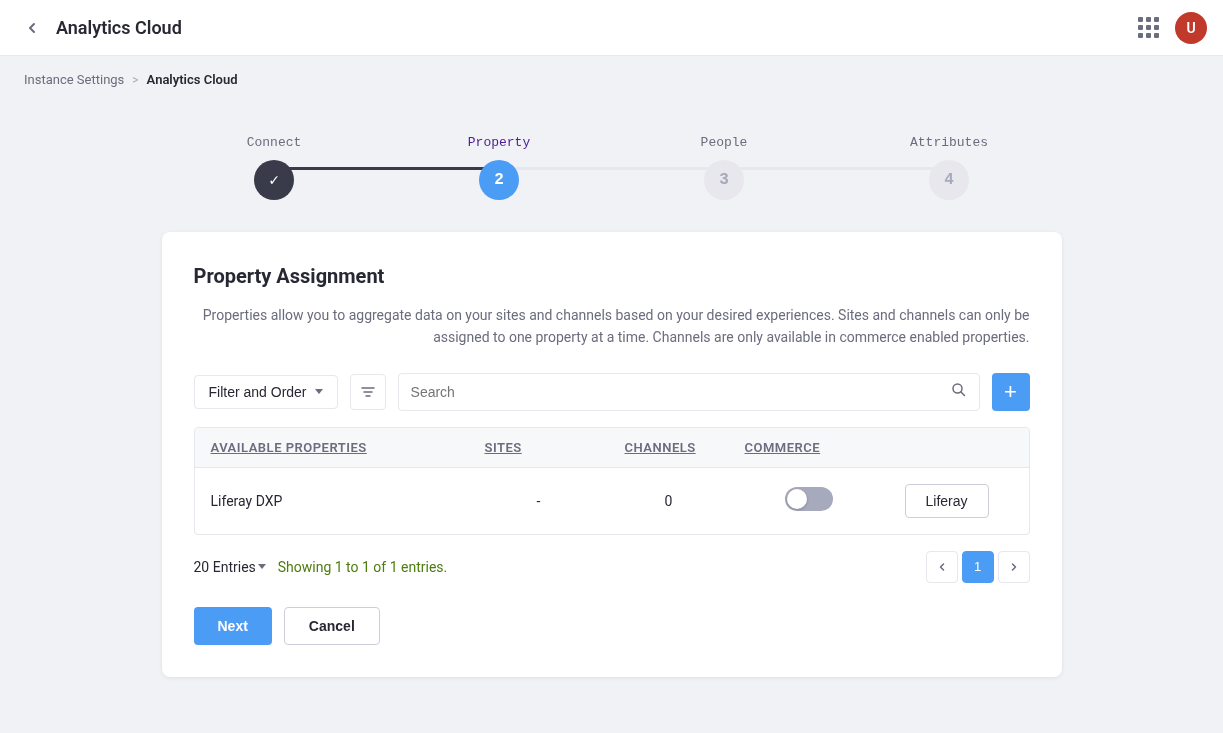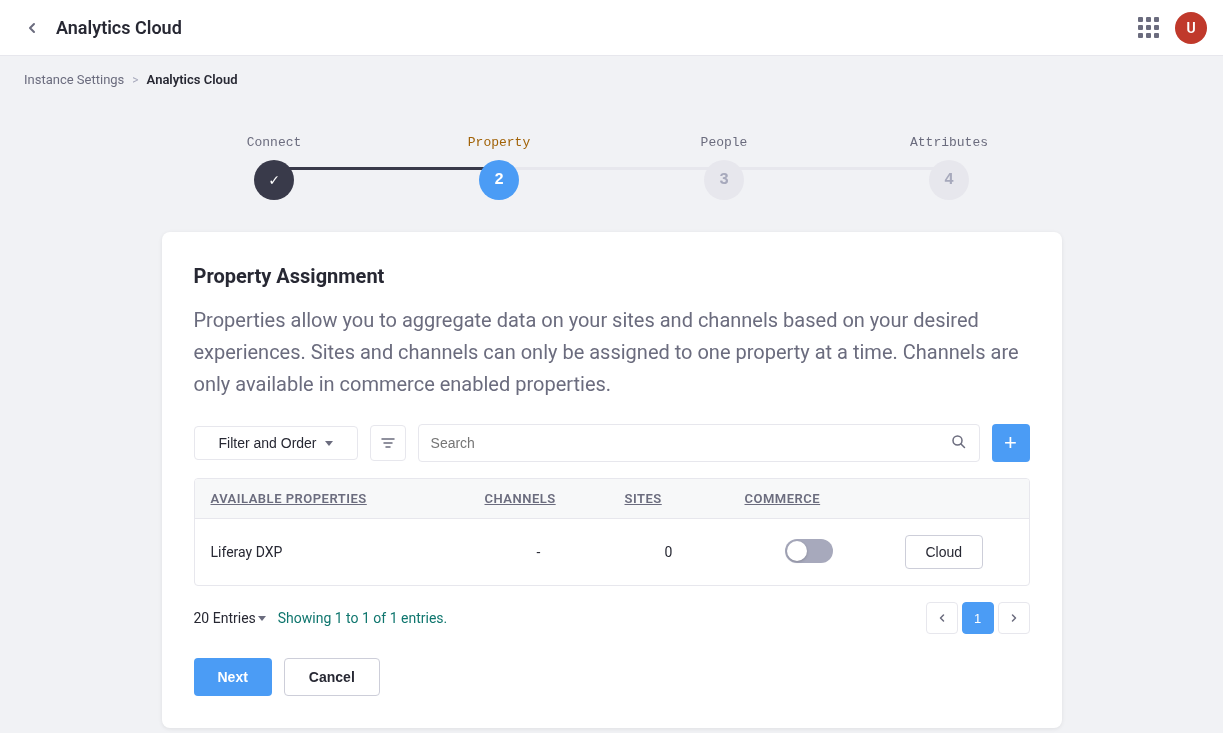--- a/index.html
+++ b/index.html
@@ -112,21 +112,21 @@
       align-items: center;
       position: relative;
       flex: 1;
     }
     .step-label {
       font-size: 13px;
       color: #6b6c7e;
       margin-bottom: 10px;
       font-weight: 500;
     }
-    .step-label.active { color: #a16207; }
+    .step-label.active { color: #4c1d95; }
     .step-label.completed { color: #6b6c7e; }
 
     .step-circle {
       width: 40px;
       height: 40px;
       border-radius: 50%;
       display: flex;
       align-items: center;
       justify-content: center;
       font-size: 16px;
@@ -168,38 +168,39 @@
       margin: 0 auto;
       box-shadow: 0 1px 4px rgba(0,0,0,0.08);
     }
     .card-title {
       font-size: 20px;
       font-weight: 700;
       color: #272833;
       margin-bottom: 16px;
     }
     .card-desc {
-      font-size: 20px;
+      font-size: 14px;
       color: #6b6c7e;
       line-height: 1.6;
       margin-bottom: 24px;
+      text-align: right;
     }
 
     
     .toolbar {
       display: flex;
       align-items: center;
       gap: 12px;
       margin-bottom: 16px;
     }
     .filter-btn {
       display: flex;
       align-items: center;
       gap: 6px;
-      padding: 8px 24px;
+      padding: 8px 14px;
       border: 1px solid #e7e7ed;
       border-radius: 4px;
       background: #fff;
       cursor: pointer;
       font-size: 14px;
       color: #272833;
     }
     .sort-btn {
       width: 36px;
       height: 36px;
@@ -328,21 +329,21 @@
     .entries-select {
       display: flex;
       align-items: center;
       font-size: 14px;
       color: #272833;
       cursor: pointer;
     }
     .showing-text {
       flex: 1;
       font-size: 14px;
-      color: #0f766e;
+      color: #4d7c0f;
     }
     .page-nav {
       display: flex;
       align-items: center;
       gap: 4px;
     }
     .page-btn {
       width: 32px;
       height: 32px;
       border: 1px solid #e7e7ed;
@@ -482,36 +483,36 @@
             <path d="M10 10l3.5 3.5" stroke="#6b6c7e" stroke-width="1.5" stroke-linecap="round"></path>
           </svg>
         </span>
       </div>
       <button class="add-btn">+</button>
     </div>
 
     <div class="table">
       <div class="table-header">
         <div class="table-header-cell">Available Properties</div>
+        <div class="table-header-cell center">Sites</div>
         <div class="table-header-cell center">Channels</div>
-        <div class="table-header-cell center">Sites</div>
         <div class="table-header-cell center">Commerce</div>
         <div class="table-header-cell"></div>
       </div>
       <div class="table-row">
         <div class="table-cell">Liferay DXP</div>
         <div class="table-cell center">-</div>
         <div class="table-cell center">0</div>
         <div class="table-cell center">
           <div class="toggle">
             <div class="toggle-knob"></div>
           </div>
         </div>
         <div class="table-cell">
-          <button class="assign-btn">Cloud</button>
+          <button class="assign-btn">Liferay</button>
         </div>
       </div>
     </div>
 
     <div class="pagination-row">
       <div class="entries-select">
         <span>20 Entries</span>
         <span class="chevron-down"></span>
       </div>
       <span class="showing-text">Showing 1 to 1 of 1 entries.</span>

